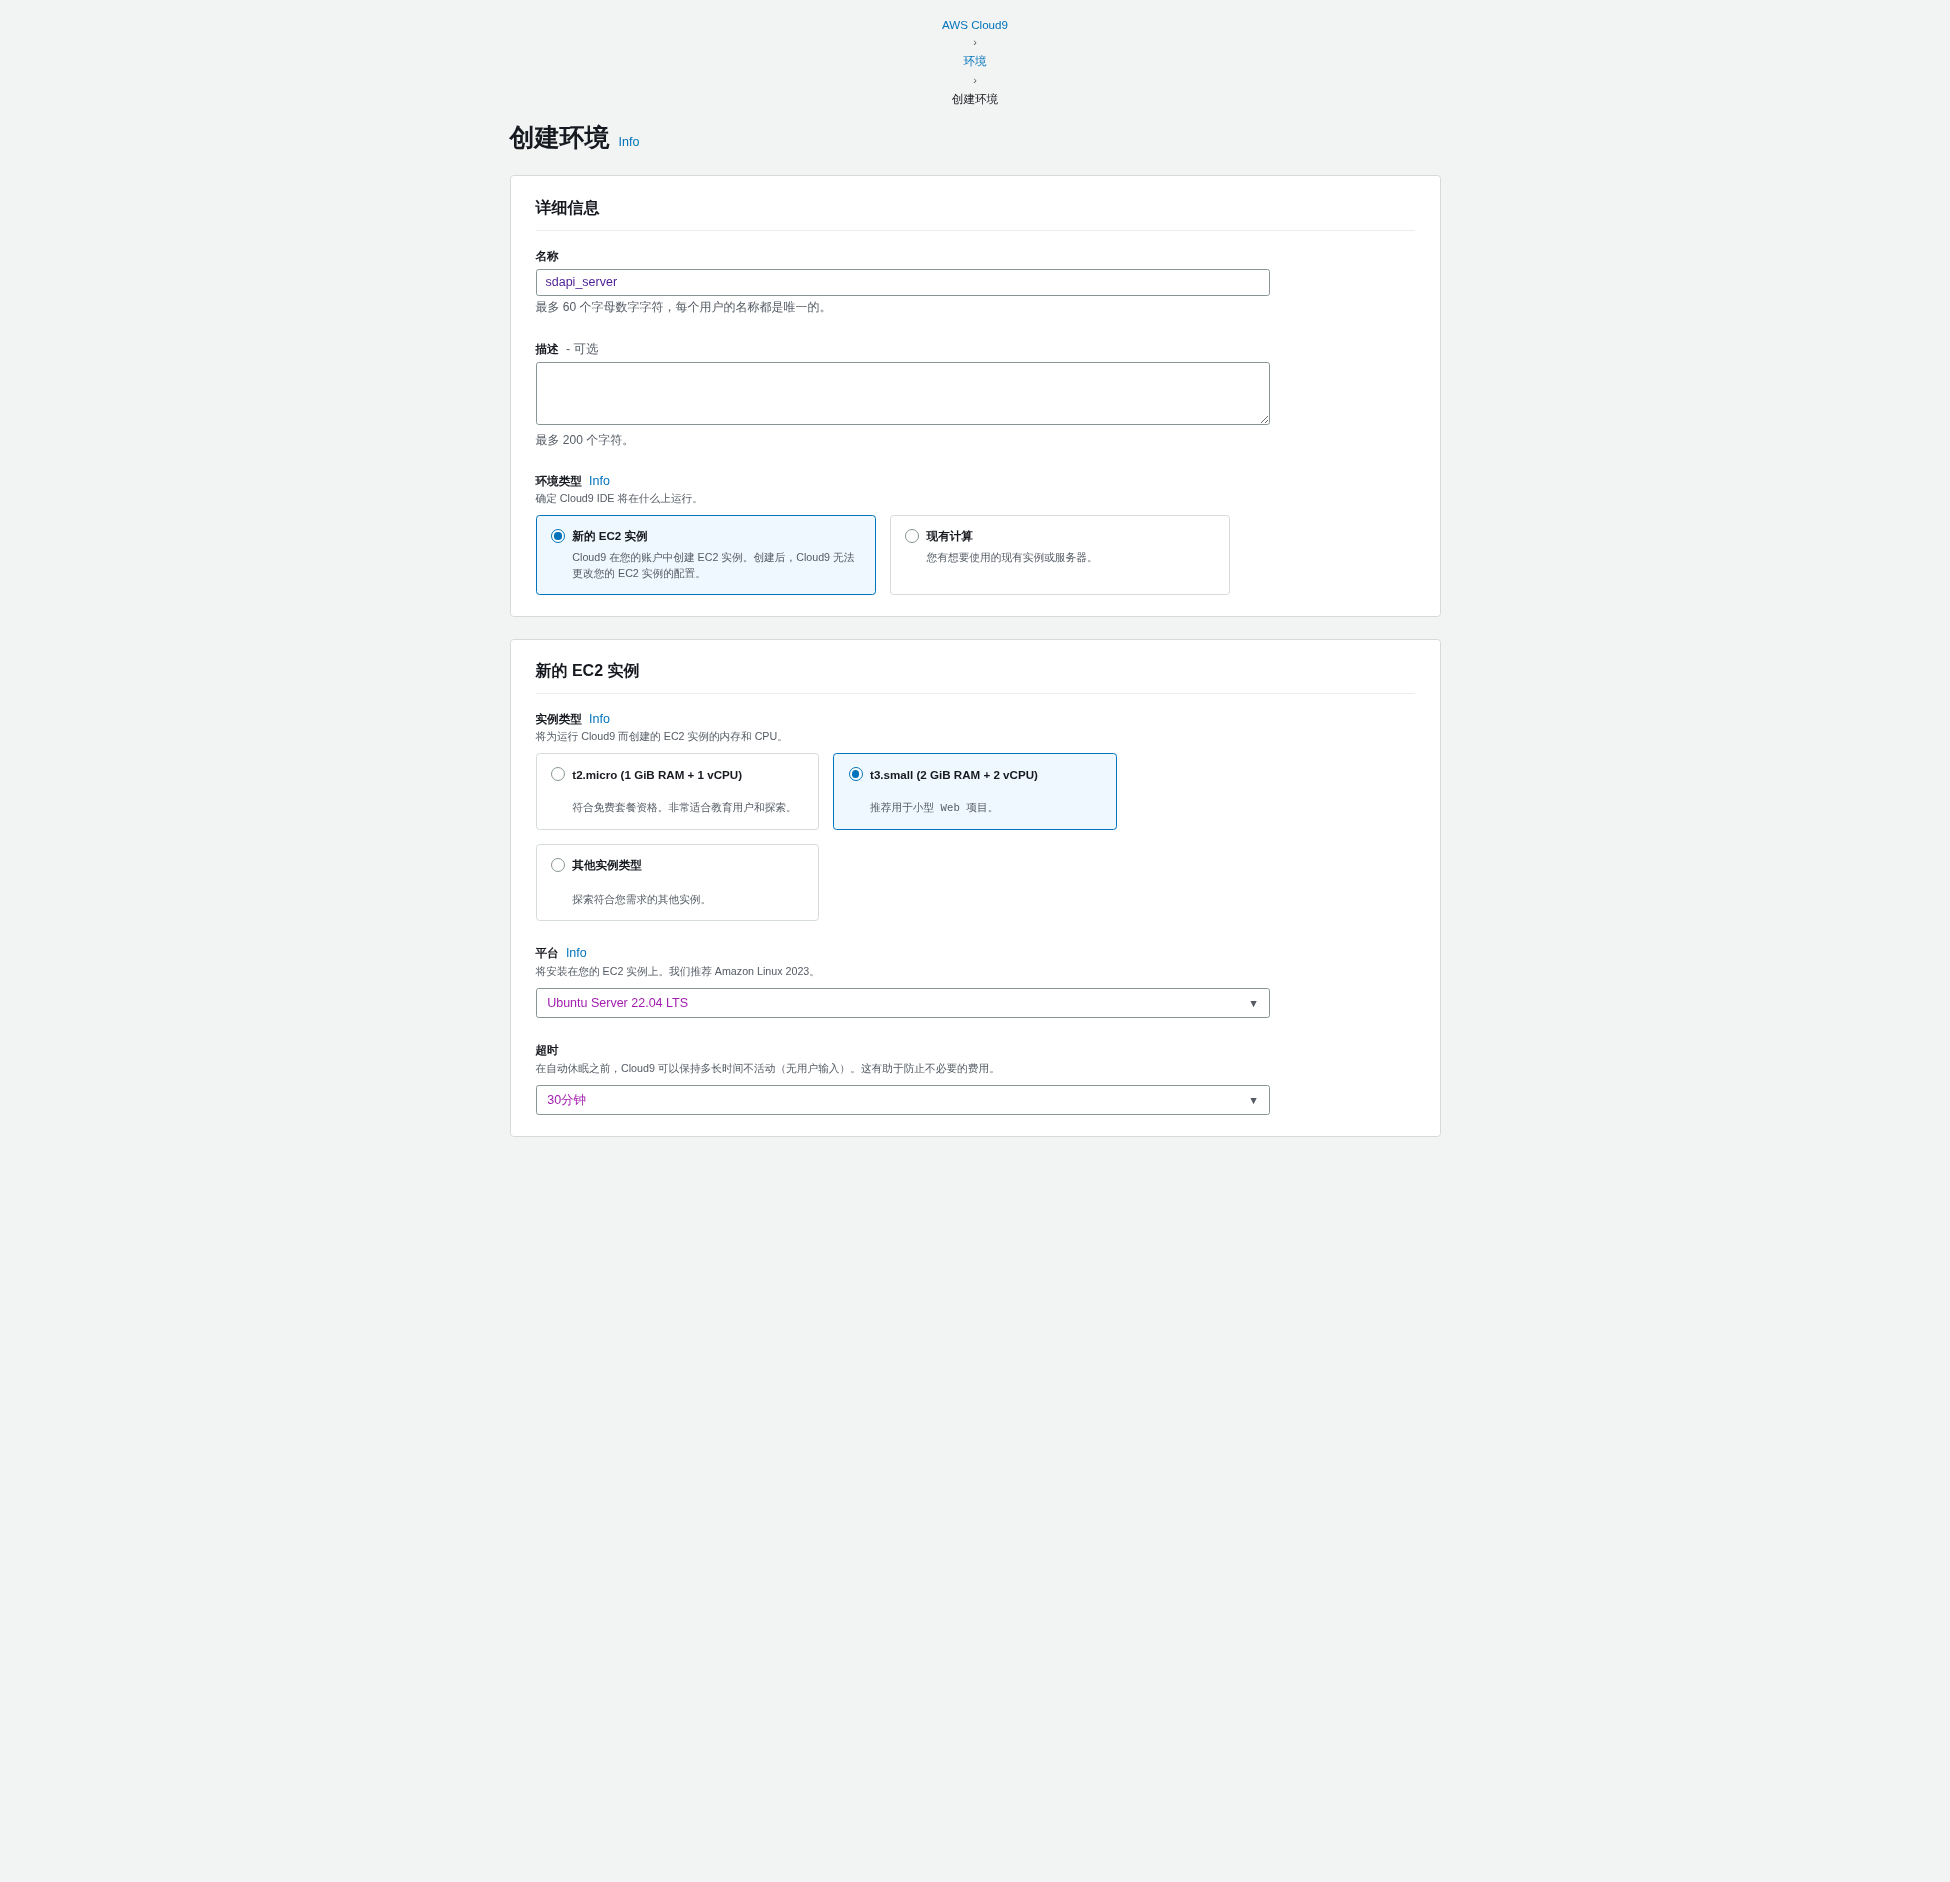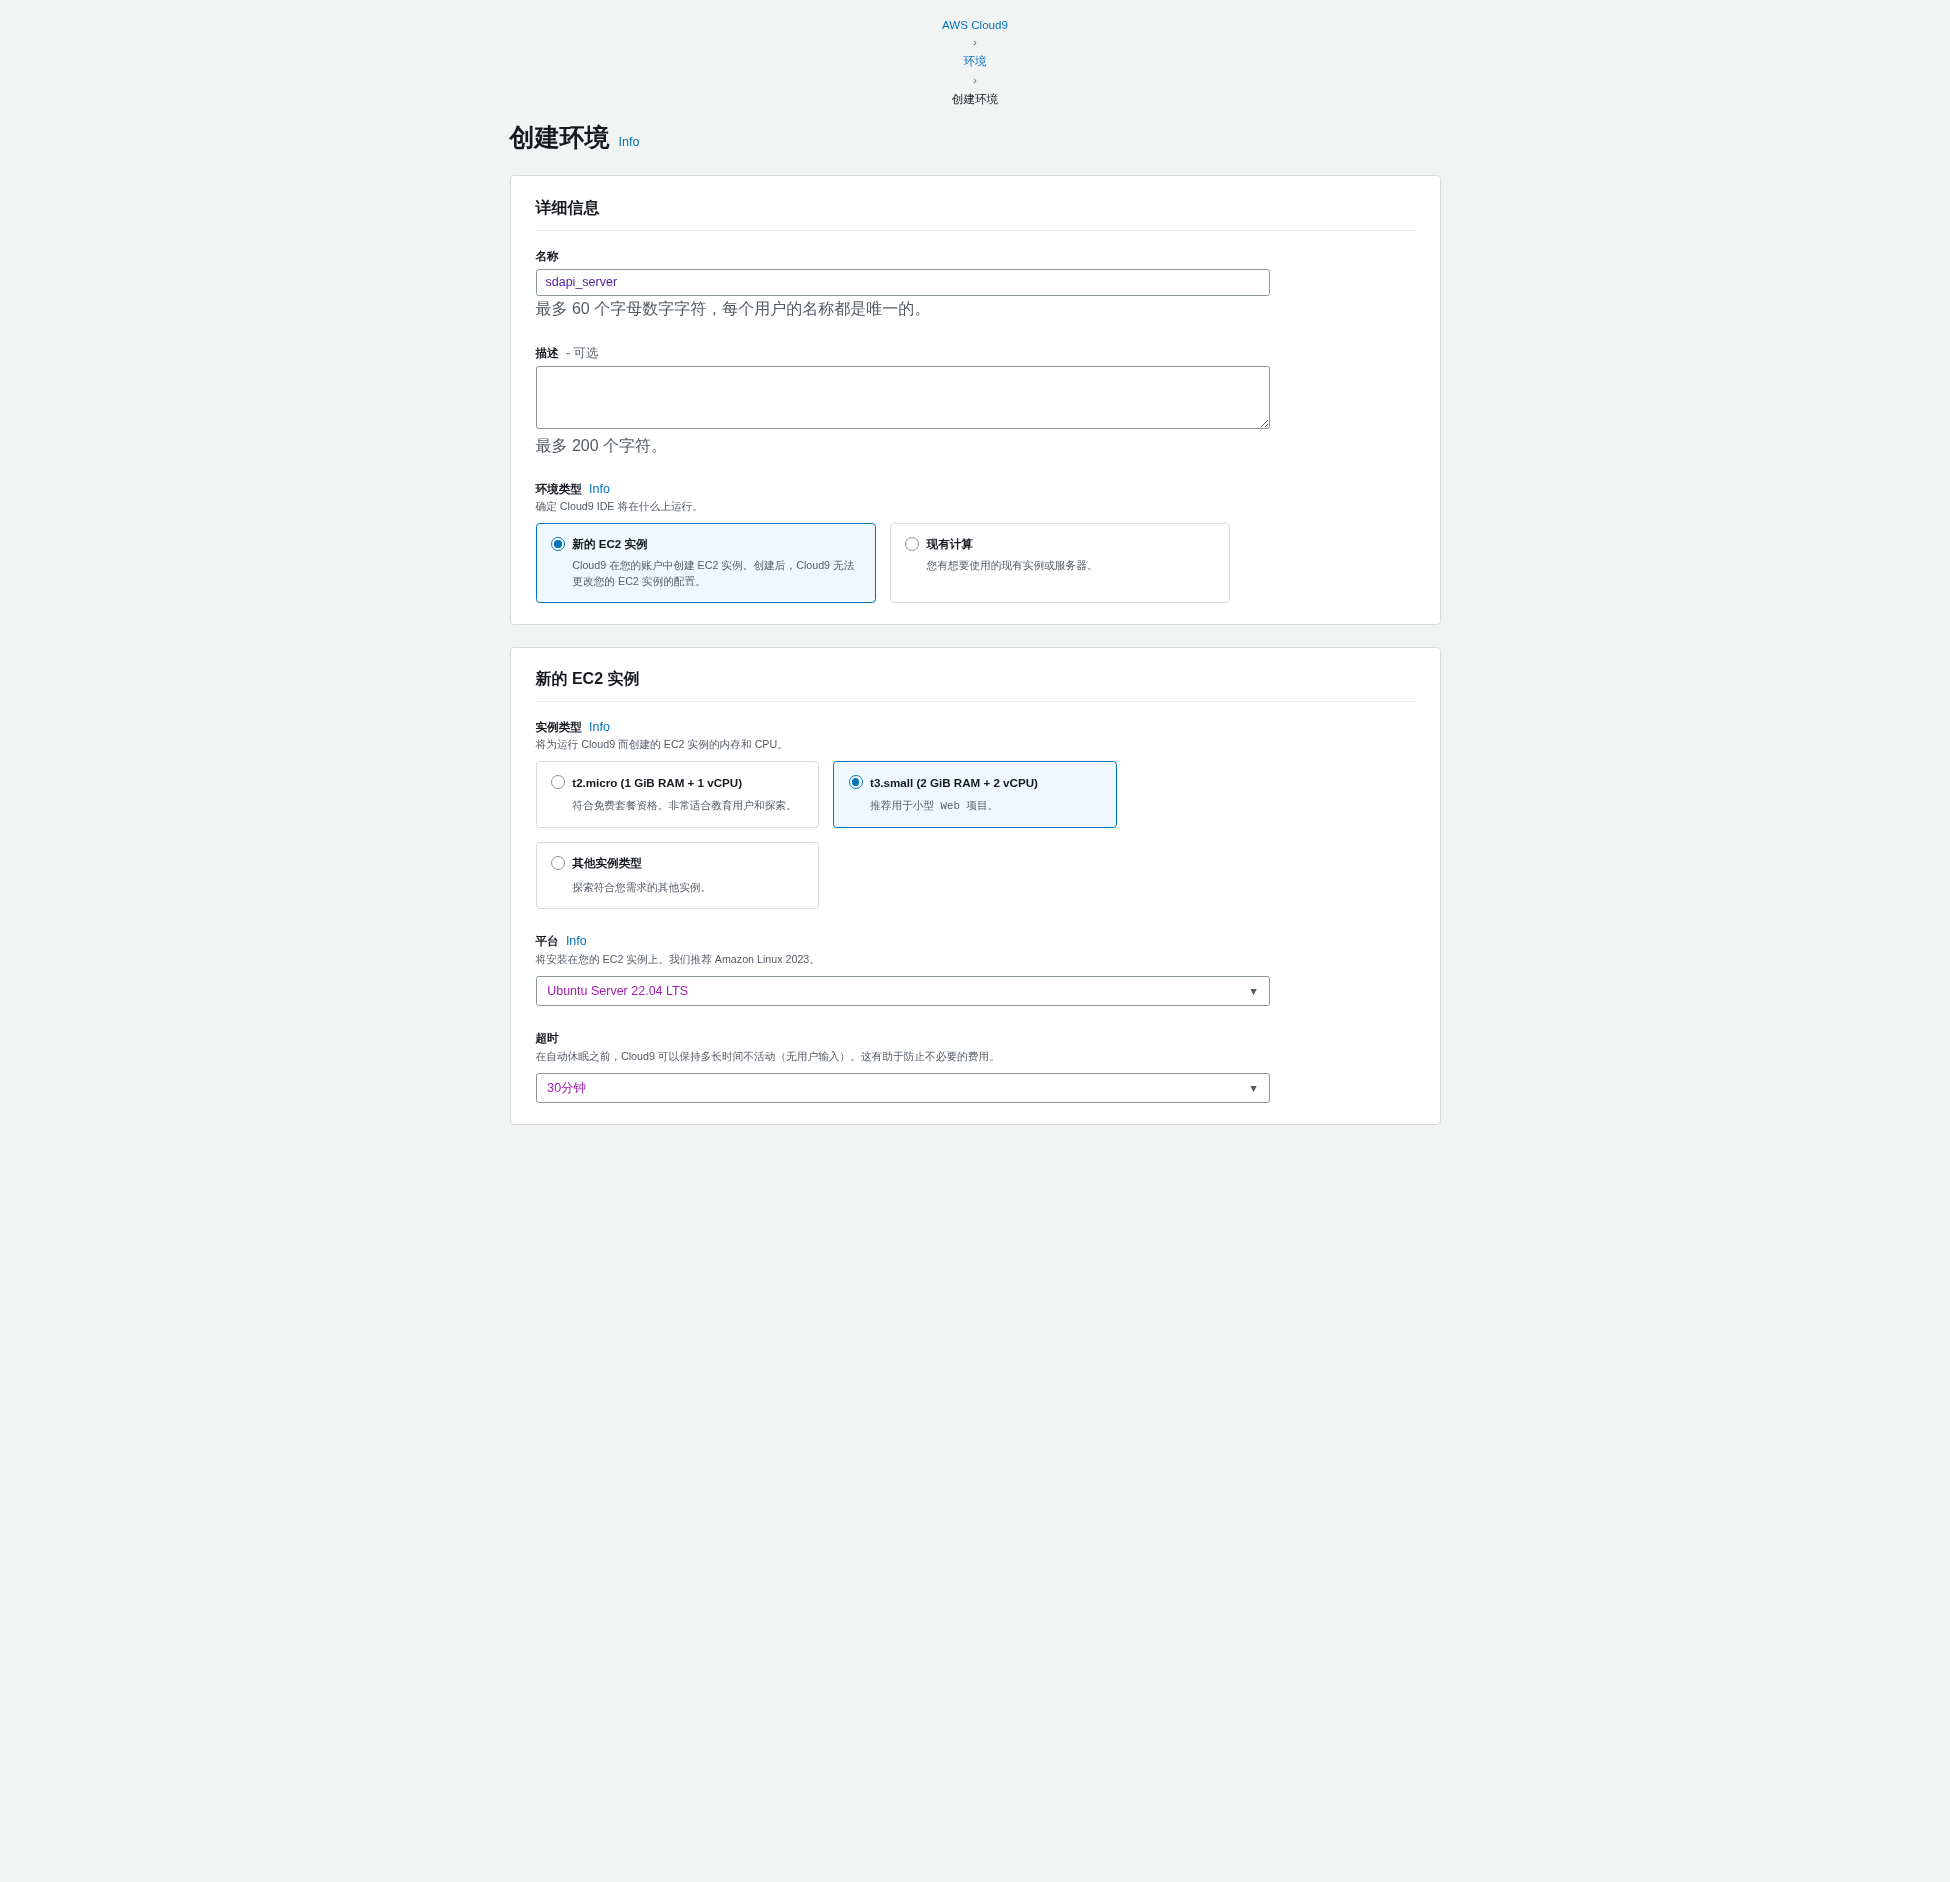--- a/index.html
+++ b/index.html
@@ -100,21 +100,21 @@
       padding: 5.4px 9px;
       border: 0.9px solid #879596;
       border-radius: 2.7px;
       font-size: 12.5px;
       color: #16191f;
       background: #fff;
       outline: none;
       resize: vertical;
     }
     .form-hint {
-      font-size: 16px;
+      font-size: 12px;
       color: #545b64;
       margin-top: 3.6px;
     }
 
     
     .field-label-row {
       display: flex;
       align-items: baseline;
       gap: 7.2px;
       margin-bottom: 3.6px;
@@ -202,21 +202,21 @@
       margin-top: 14.3px;
     }
     .instance-card {
       border: 0.9px solid #d5dbdb;
       border-radius: 3.6px;
       padding: 12.5px 14.3px;
       cursor: pointer;
       background: #fff;
       display: flex;
       flex-direction: column;
-      gap: 9px;
+      gap: 19px;
     }
     .instance-card.selected {
       border-color: #0073bb;
       background: #f0f8ff;
     }
     .instance-card-header {
       display: flex;
       align-items: center;
       gap: 7.2px;
     }

